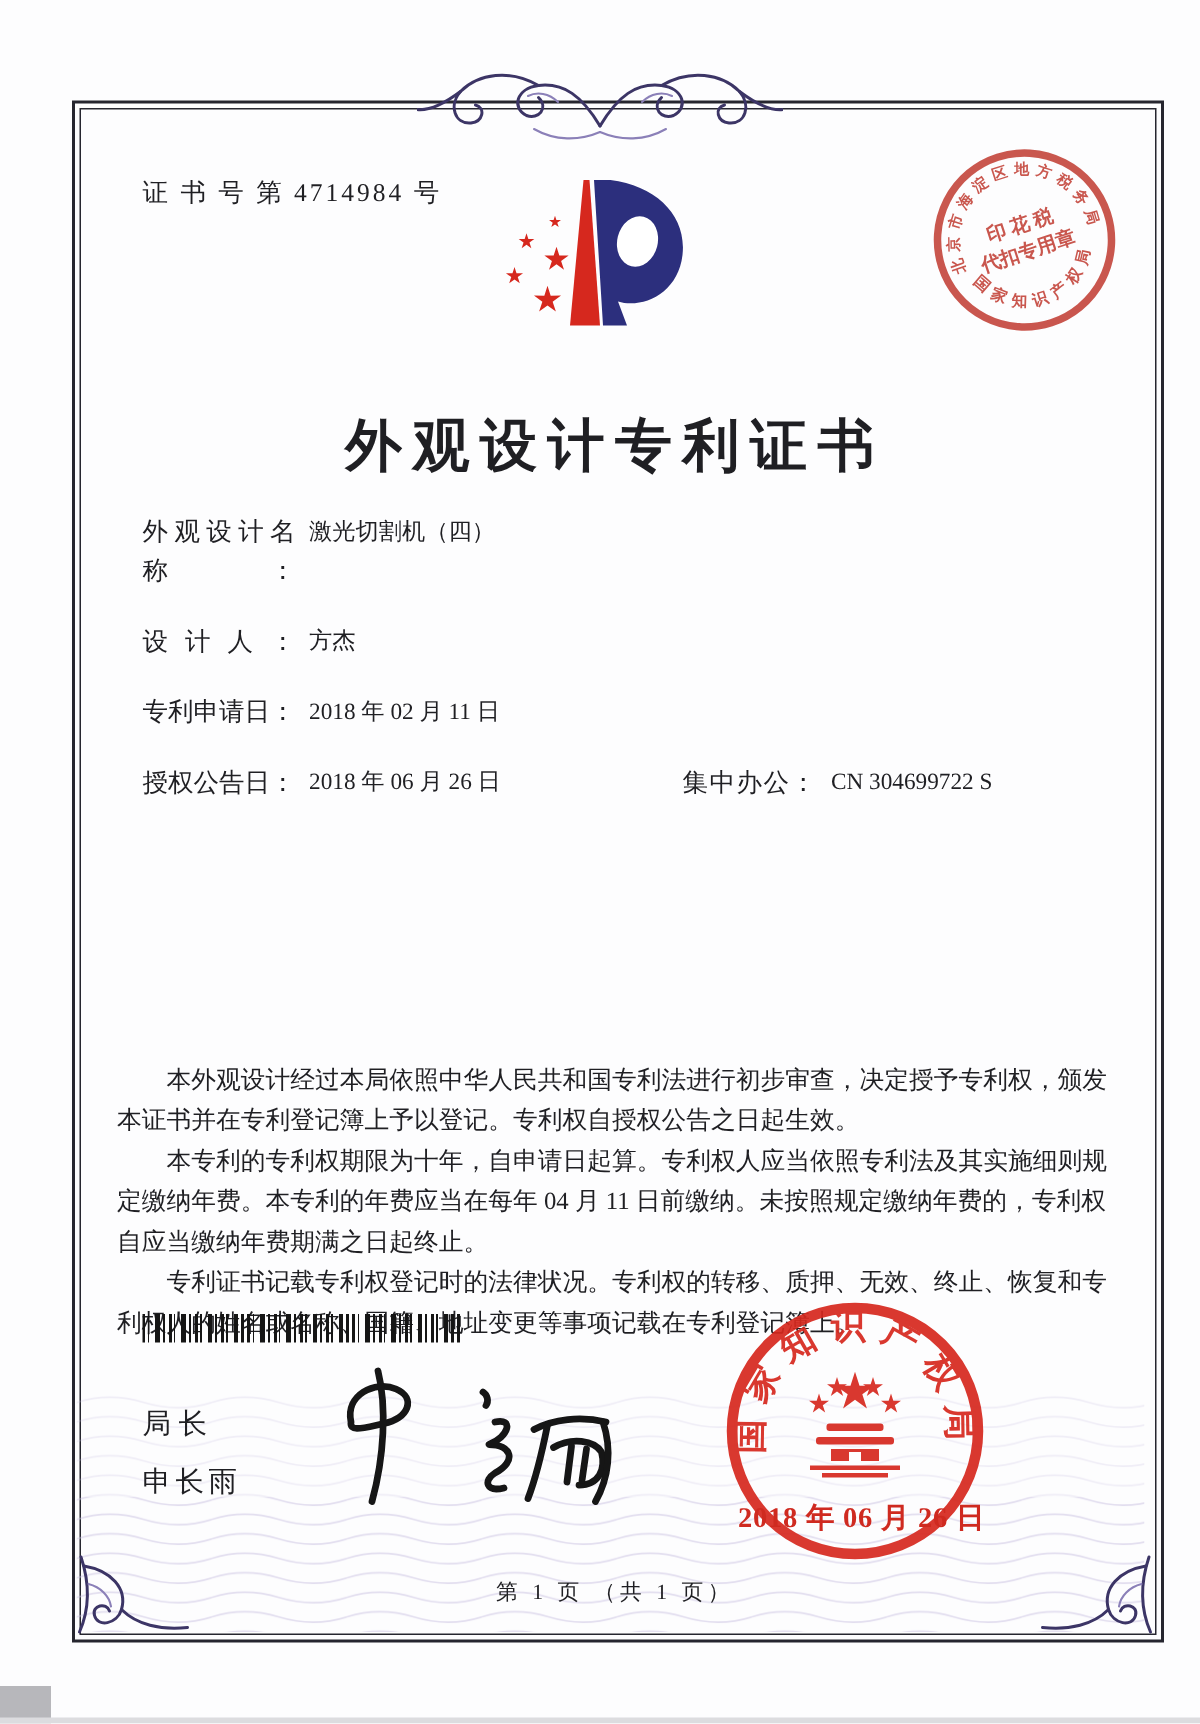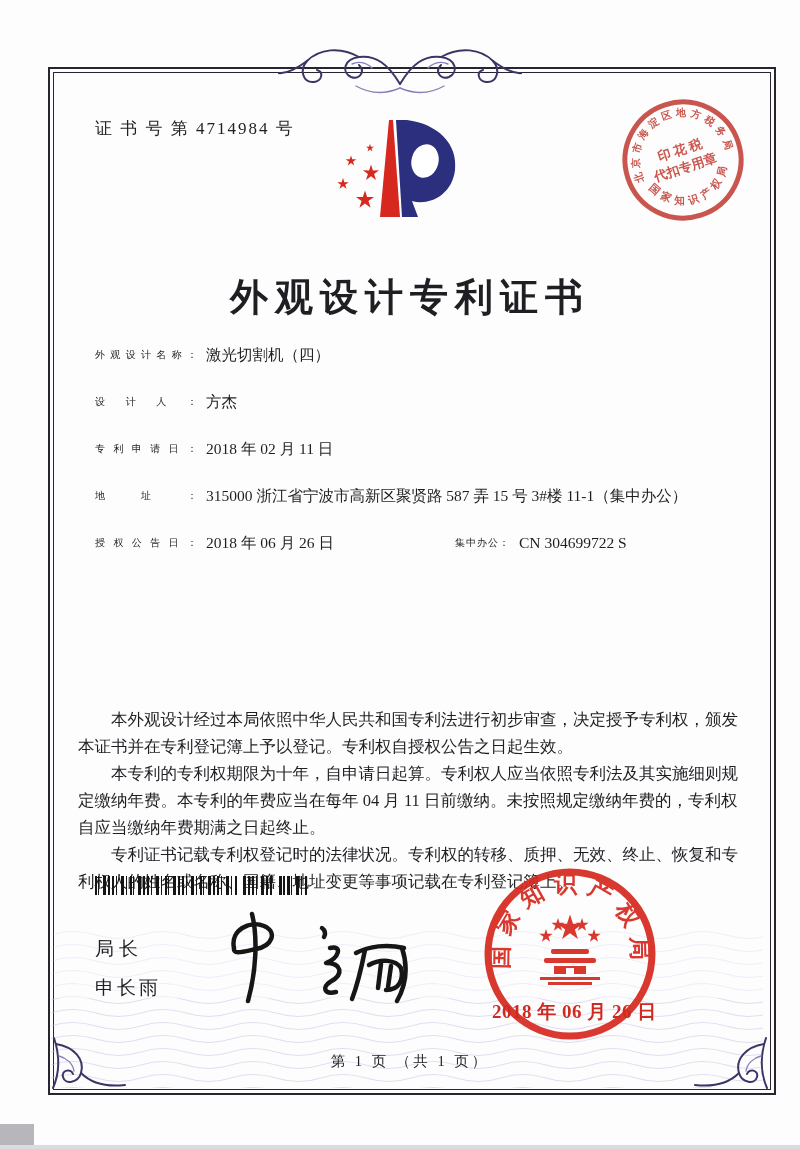--- a/index.html
+++ b/index.html
@@ -23,21 +23,21 @@
   .stamp{position:absolute;left:603px;top:80px;}
   .seal{position:absolute;left:474px;top:866px;}
   .sig-script{position:absolute;left:218px;top:908px;}
   
   .cert-no{position:absolute;left:95px;top:117px;font-size:17px;letter-spacing:2px;}
   .title{position:absolute;left:48px;top:244px;width:724px;text-align:center;
          font-size:38px;font-weight:700;letter-spacing:7px;margin-top:28px;}
   .fields{position:absolute;left:95px;top:342px;width:668px;font-size:15.5px;}
   .frow{line-height:26px;margin-bottom:21px;position:relative;}
   .flabel{display:inline-block;width:102px;text-align:justify;text-align-last:justify;
-          font-size:10px;vertical-align:top;}
+          font-size:17px;vertical-align:top;}
   .fvalue{display:inline-block;max-width:548px;margin-left:9px;vertical-align:top;}
   .fpair2{position:absolute;left:360px;top:0;white-space:nowrap;}
   .fpair2 .flabel{width:auto;letter-spacing:1px;}
   .paras{position:absolute;left:78px;top:674px;width:666px;margin-top:32px;}
   .paras p{margin:0;text-indent:2em;font-size:16.5px;line-height:27px;}
   .barcode{position:absolute;left:95px;top:876px;width:212px;height:19px;
     background:repeating-linear-gradient(90deg,
       #151515 0 2px,transparent 2px 3.5px,
       #151515 3.5px 4.5px,transparent 4.5px 8.5px,
       #151515 8.5px 11.5px,transparent 11.5px 13.5px,
@@ -145,23 +145,20 @@
     <div class="frow">
       <span class="flabel">外观设计名称：</span><span class="fvalue">激光切割机（四）</span>
     </div>
     <div class="frow">
       <span class="flabel">设计人：</span><span class="fvalue">方杰</span>
     </div>
     <div class="frow">
       <span class="flabel">专利申请日：</span><span class="fvalue">2018 年 02 月 11 日</span>
     </div>
     <div class="frow">
-      <span class="flabel">地址：</span><span class="fvalue">315000 浙江省宁波市高新区聚贤路 587 弄 15 号 3#楼 11-1（集中办公）</span>
-    </div>
-    <div class="frow">
       <span class="flabel">授权公告日：</span><span class="fvalue">2018 年 06 月 26 日</span>
       <span class="fpair2">
         <span class="flabel">集中办公：</span><span class="fvalue">CN 304699722 S</span>
       </span>
     </div>
   </div>
 
   <div class="paras">
     <p>本外观设计经过本局依照中华人民共和国专利法进行初步审查，决定授予专利权，颁发本证书并在专利登记簿上予以登记。专利权自授权公告之日起生效。</p>
     <p>本专利的专利权期限为十年，自申请日起算。专利权人应当依照专利法及其实施细则规定缴纳年费。本专利的年费应当在每年 04 月 11 日前缴纳。未按照规定缴纳年费的，专利权自应当缴纳年费期满之日起终止。</p>

